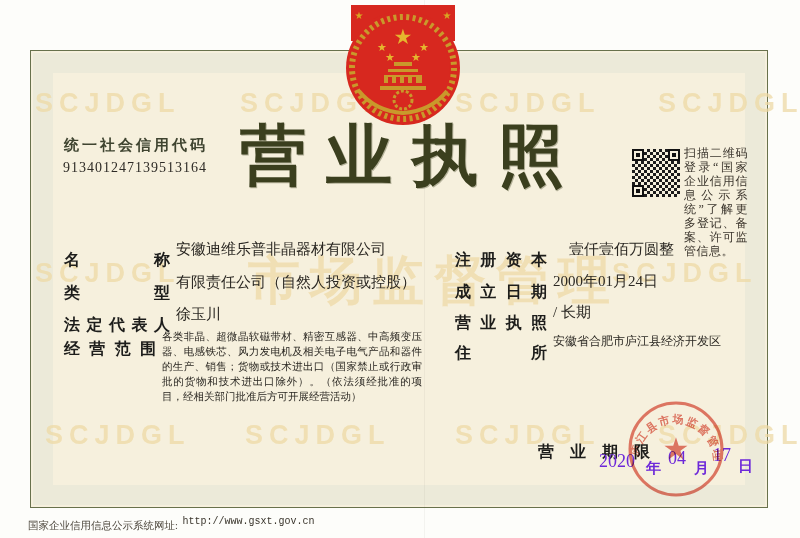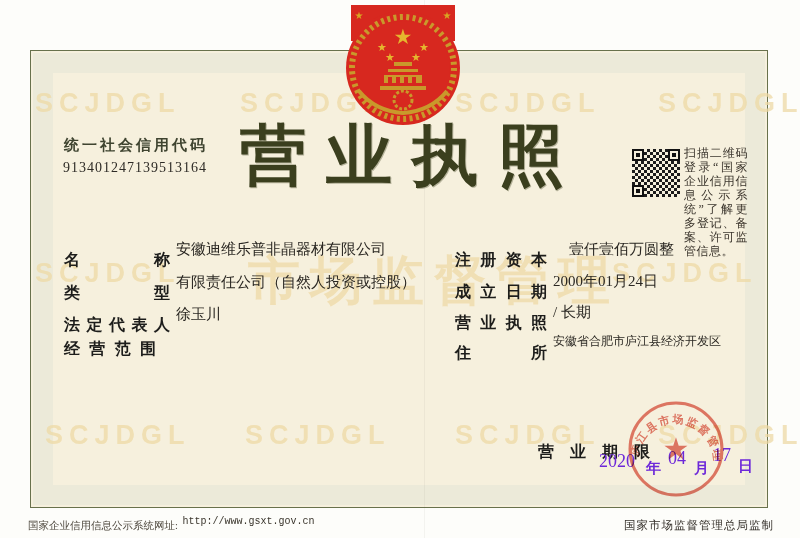--- a/index.html
+++ b/index.html
@@ -197,20 +197,21 @@
   <div class="fvalue" style="left:176px;top:273px;">有限责任公司（自然人投资或控股）</div>
 
   <div class="row-label" style="left:64px;top:303px;">
     <span class="jlabel" style="width:106px;">法定代表人</span>
   </div>
   <div class="fvalue" style="left:176px;top:305px;">徐玉川</div>
 
   <div class="row-label" style="left:64px;top:327px;">
     <span class="jlabel" style="width:92px;">经营范围</span>
   </div>
+  <div class="scope-value">各类非晶、超微晶软磁带材、精密互感器、中高频变压器、电感铁芯、风力发电机及相关电子电气产品和器件的生产、销售；货物或技术进出口（国家禁止或行政审批的货物和技术进出口除外）。（依法须经批准的项目，经相关部门批准后方可开展经营活动）</div>
 
   <div class="row-label" style="left:455px;top:238px;">
     <span class="jlabel" style="width:92px;">注册资本</span>
   </div>
   <div class="fvalue" style="left:569px;top:240px;">壹仟壹佰万圆整</div>
 
   <div class="row-label" style="left:455px;top:270px;">
     <span class="jlabel" style="width:92px;">成立日期</span>
   </div>
   <div class="fvalue" style="left:553px;top:272px;">2000年01月24日</div>
@@ -243,15 +244,14 @@
     <text font-size="11" fill="#dd5747" letter-spacing="2" font-weight="bold">
       <textPath href="#sealArc" startOffset="4">庐江县市场监督管理局</textPath>
     </text>
     <text x="50" y="60" font-size="30" fill="#dd5747" text-anchor="middle">★</text>
   </svg>
 
   <div class="footer-left">
     <span>国家企业信用信息公示系统网址:</span>
     <span class="footer-url">http://www.gsxt.gov.cn</span>
   </div>
-  <div class="footer-right">国家市场监督管理总局监制</div>
 
 </div>
 
 </body></html>

